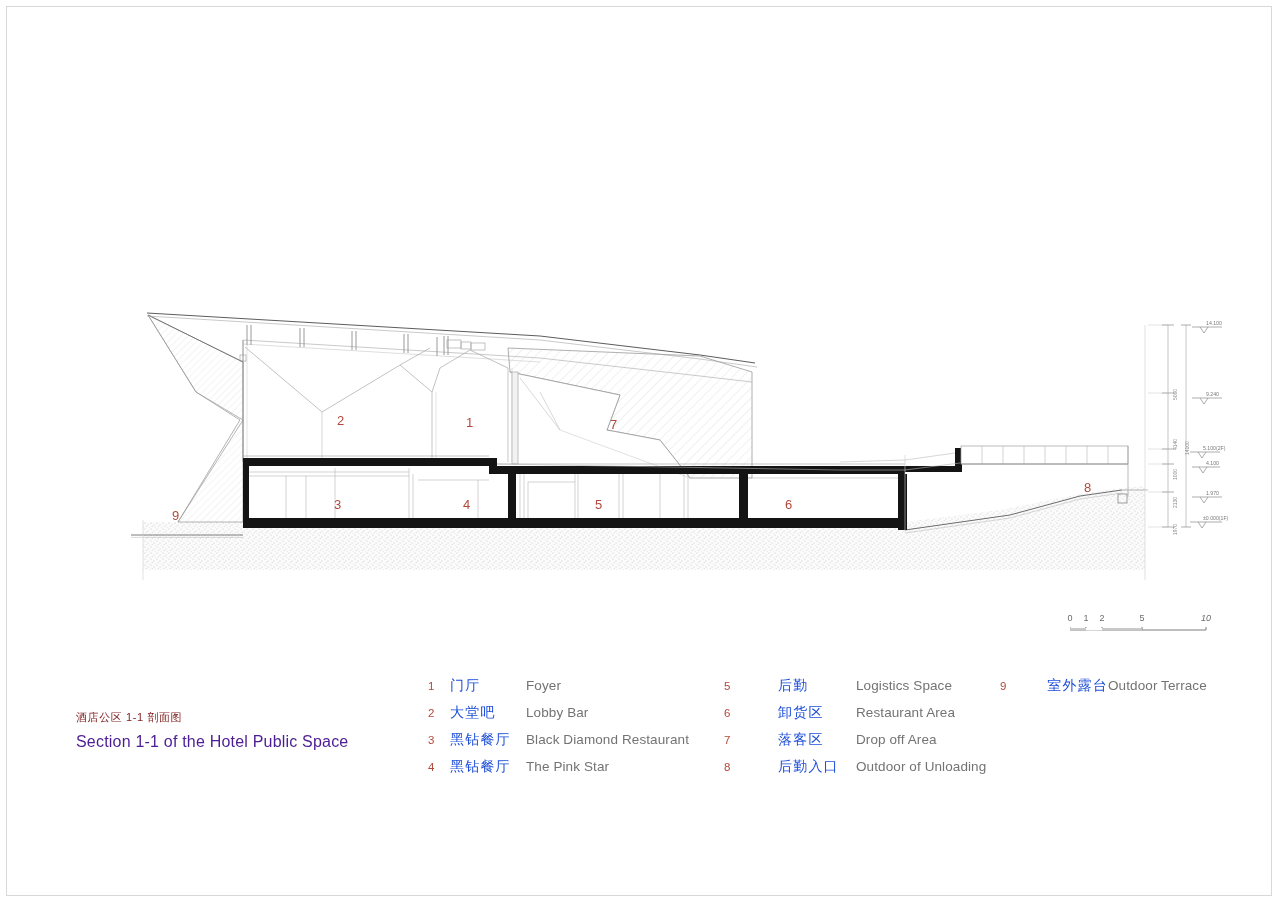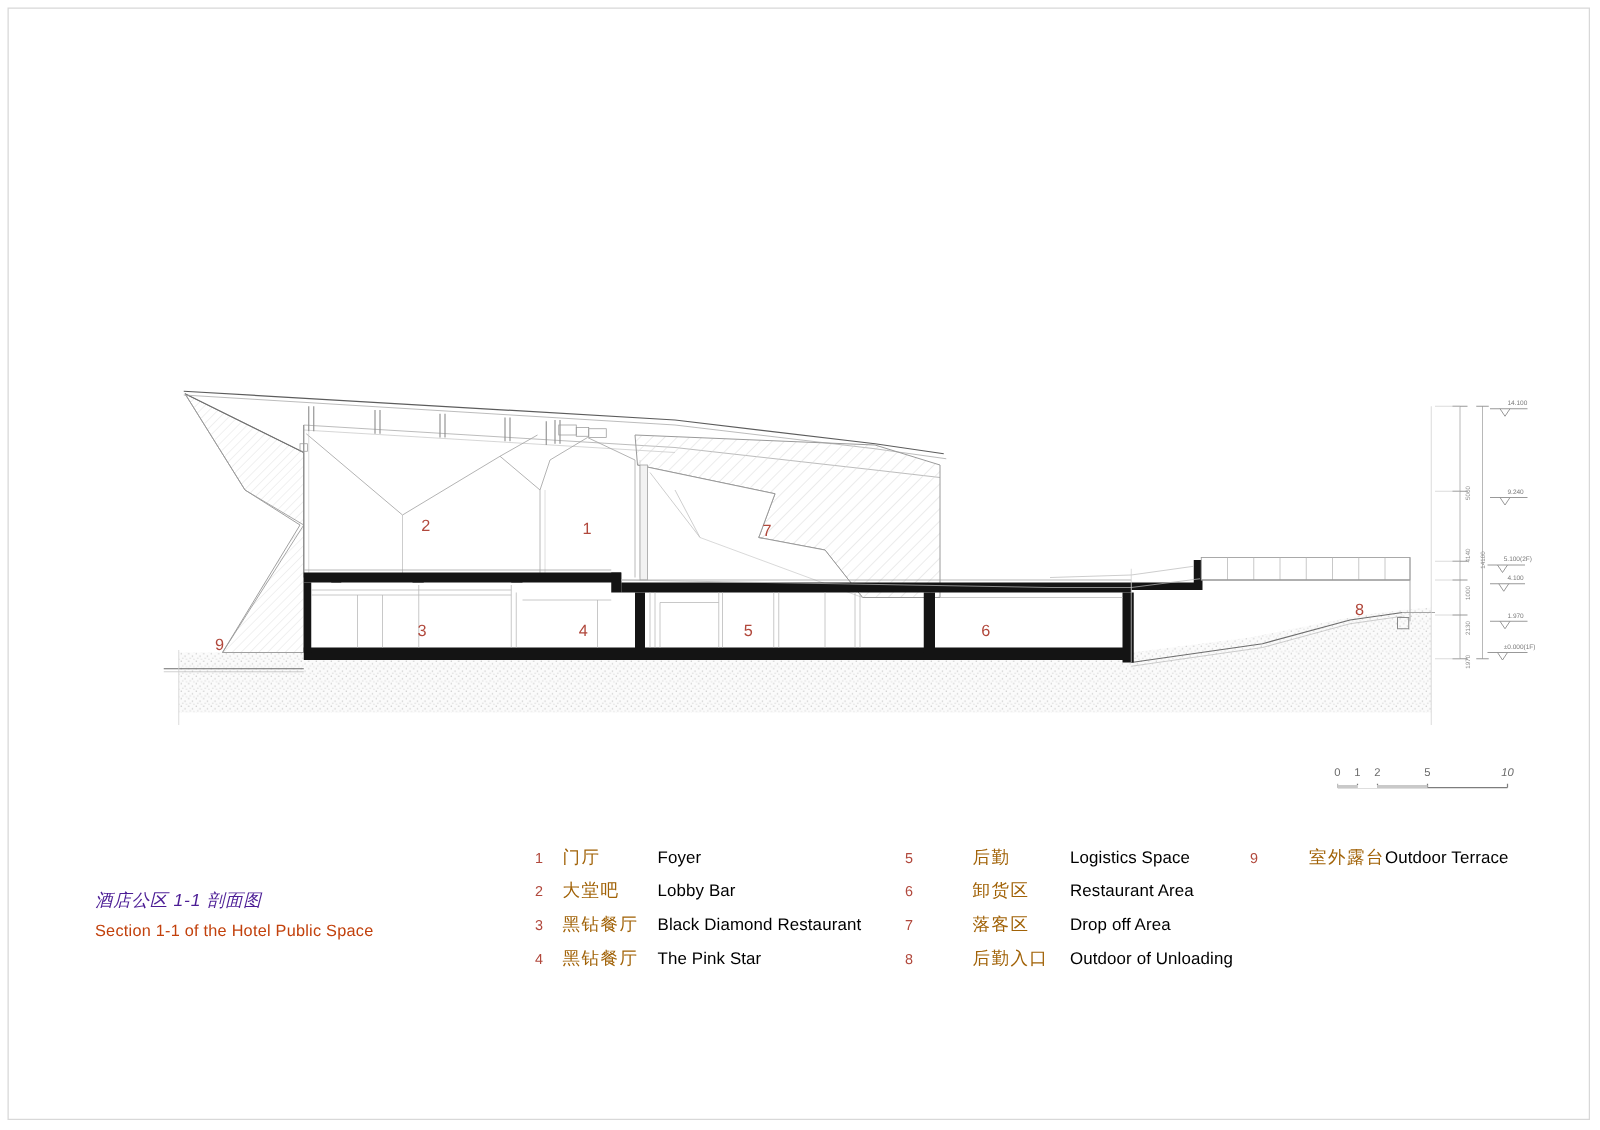--- a/index.html
+++ b/index.html
@@ -61,30 +61,29 @@
     line-height: 1;
   }
   
   #title-block {
     position: absolute;
     left: 76px;
     top: 708px;
     width: 330px;
   }
   #title-block .t-cn {
-    font-size: 14px;
-    color: #4c1d95;
+    font-size: 11px;
+    color: #7f1d1d;
     letter-spacing: 0.6px;
     line-height: 1.8;
     white-space: nowrap;
-    font-style: italic;
   }
   #title-block .t-en {
-    font-size: 13px;
-    color: #c2410c;
+    font-size: 16px;
+    color: #4c1d95;
     letter-spacing: 0.2px;
     line-height: 1.8;
     white-space: nowrap;
   }
   .legend-col {
     position: absolute;
     top: 678px;
   }
   #legend-col-1 { left: 428px; }
   #legend-col-2 { left: 724px; }
@@ -99,30 +98,30 @@
   .legend-num {
     color: #b1483c;
     font-size: 11.5px;
     width: 22px;
     flex: 0 0 22px;
     text-align: left;
     line-height: 1;
   }
   .legend-cn {
     font-size: 14px;
-    color: #a16207;
+    color: #1d4ed8;
     letter-spacing: 1.2px;
     line-height: 1;
   }
   #legend-col-1 .legend-cn { flex: 0 0 76px; }
   #legend-col-2 .legend-cn { flex: 0 0 78px; margin-left: 32px; }
   #legend-col-3 .legend-cn { flex: 0 0 86px; text-align: right; }
   .legend-en {
     font-size: 13.5px;
-    color: #000000;
+    color: #737373;
     letter-spacing: 0.1px;
     line-height: 1;
   }
   
   .elev-label {
     position: absolute;
     font-size: 5.2px;
     color: #7a7a7a;
     line-height: 1;
     white-space: nowrap;

